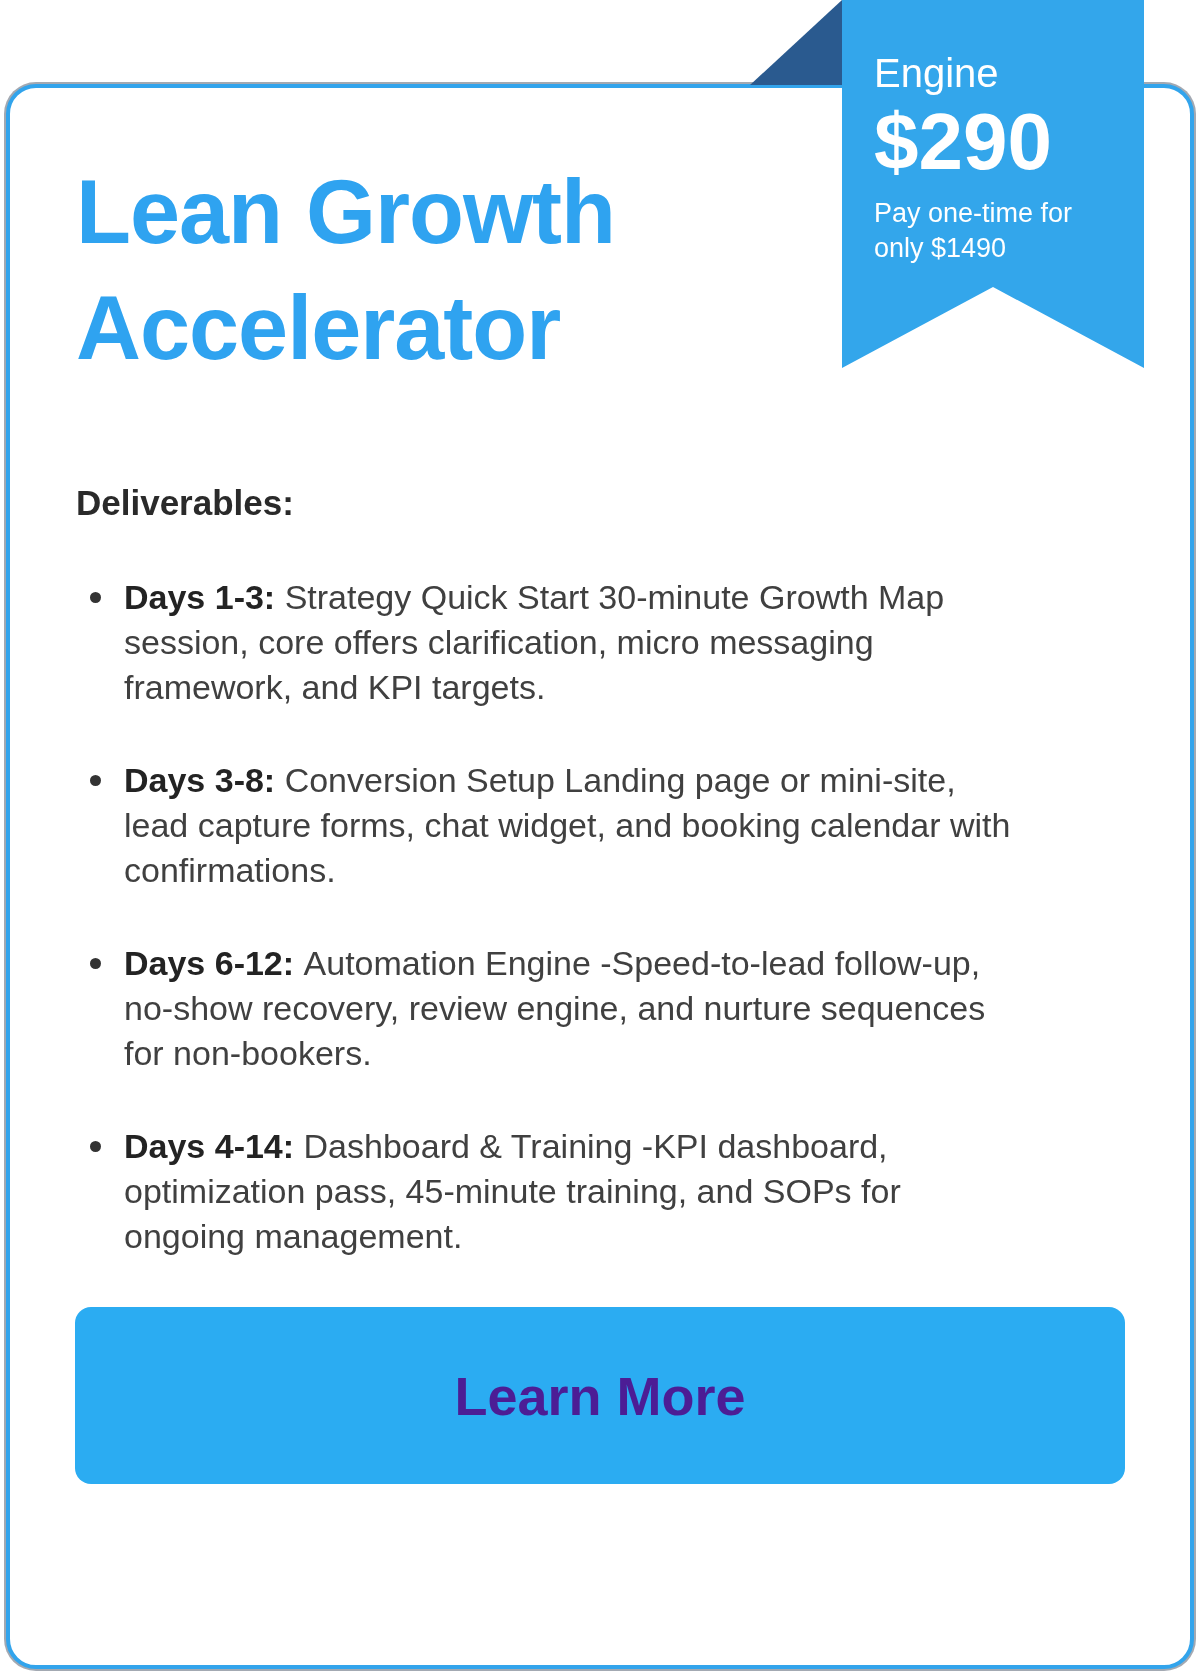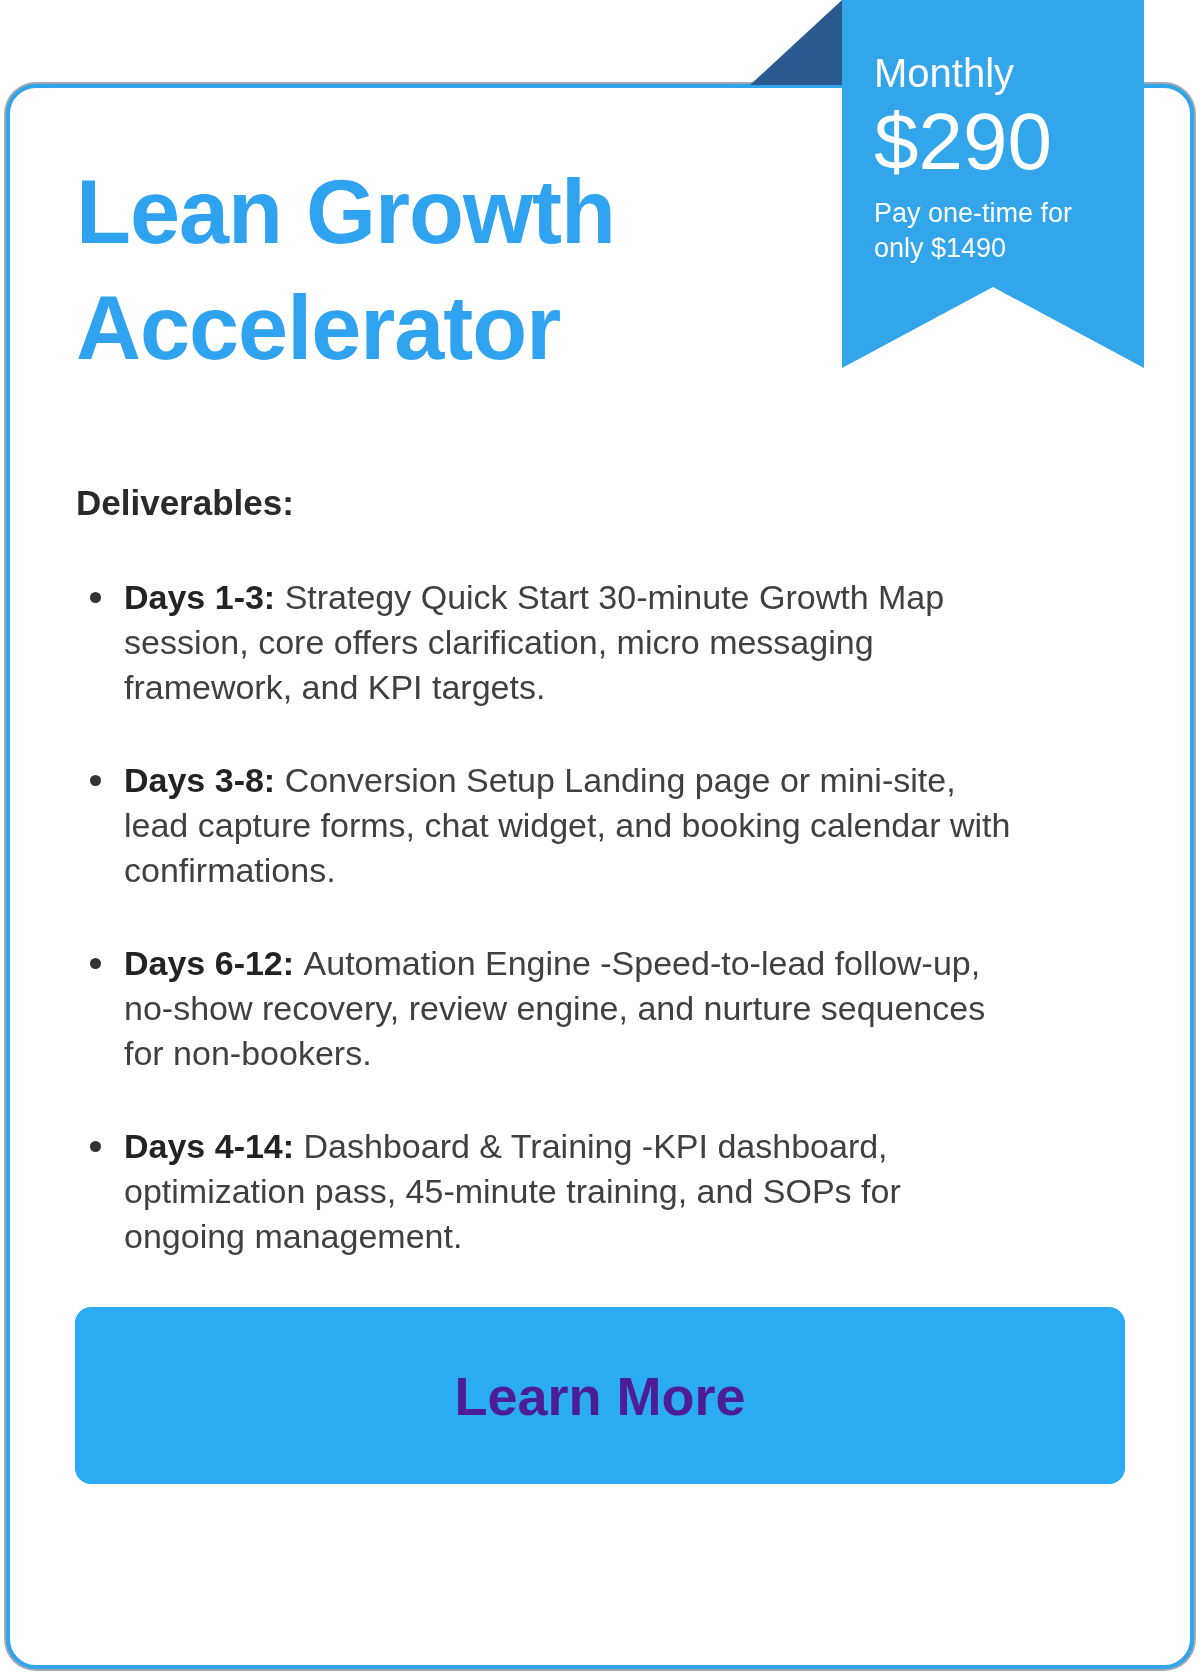--- a/index.html
+++ b/index.html
@@ -64,21 +64,21 @@
     z-index:3;
   }
   .ribbon{
     position:absolute;left:842px;top:0;width:302px;height:368px;
     background:var(--ribbon-blue);
     clip-path:polygon(0 0,100% 0,100% 100%,50% 78%,0 100%);
     padding:48px 26px 0 32px;
     color:#ffffff;z-index:4;
   }
   .ribbon-period{font-size:40px;font-weight:400;line-height:50px;}
-  .ribbon-price{font-size:80px;font-weight:400;line-height:88px;}
+  .ribbon-price{font-size:80px;font-weight:700;line-height:88px;}
   .ribbon-note{margin-top:10px;width:235px;font-size:27px;font-weight:400;line-height:35px;}
 </style>
 </head>
 <body>
 
 <div class="stage">
 
   <div class="card">
     <h1 class="title">Lean Growth Accelerator</h1>
 
@@ -90,18 +90,18 @@
         <li><strong>Days 6-12: </strong><span>Automation Engine -Speed-to-lead follow-up, no-show recovery, review engine, and nurture sequences for non-bookers.</span></li>
         <li><strong>Days 4-14: </strong><span>Dashboard &amp; Training -KPI dashboard, optimization pass, 45-minute training, and SOPs for ongoing management.</span></li>
       </ul>
 
     <button class="learn-more">Learn More</button>
   </div>
 
   <div class="ribbon-fold"></div>
 
   <div class="ribbon">
-    <div class="ribbon-period">Monthly</div>
+    <div class="ribbon-period">Engine</div>
     <div class="ribbon-price">$290</div>
     <div class="ribbon-note">Pay one-time for only $1490</div>
   </div>
 
 </div>
 
 </body></html>

